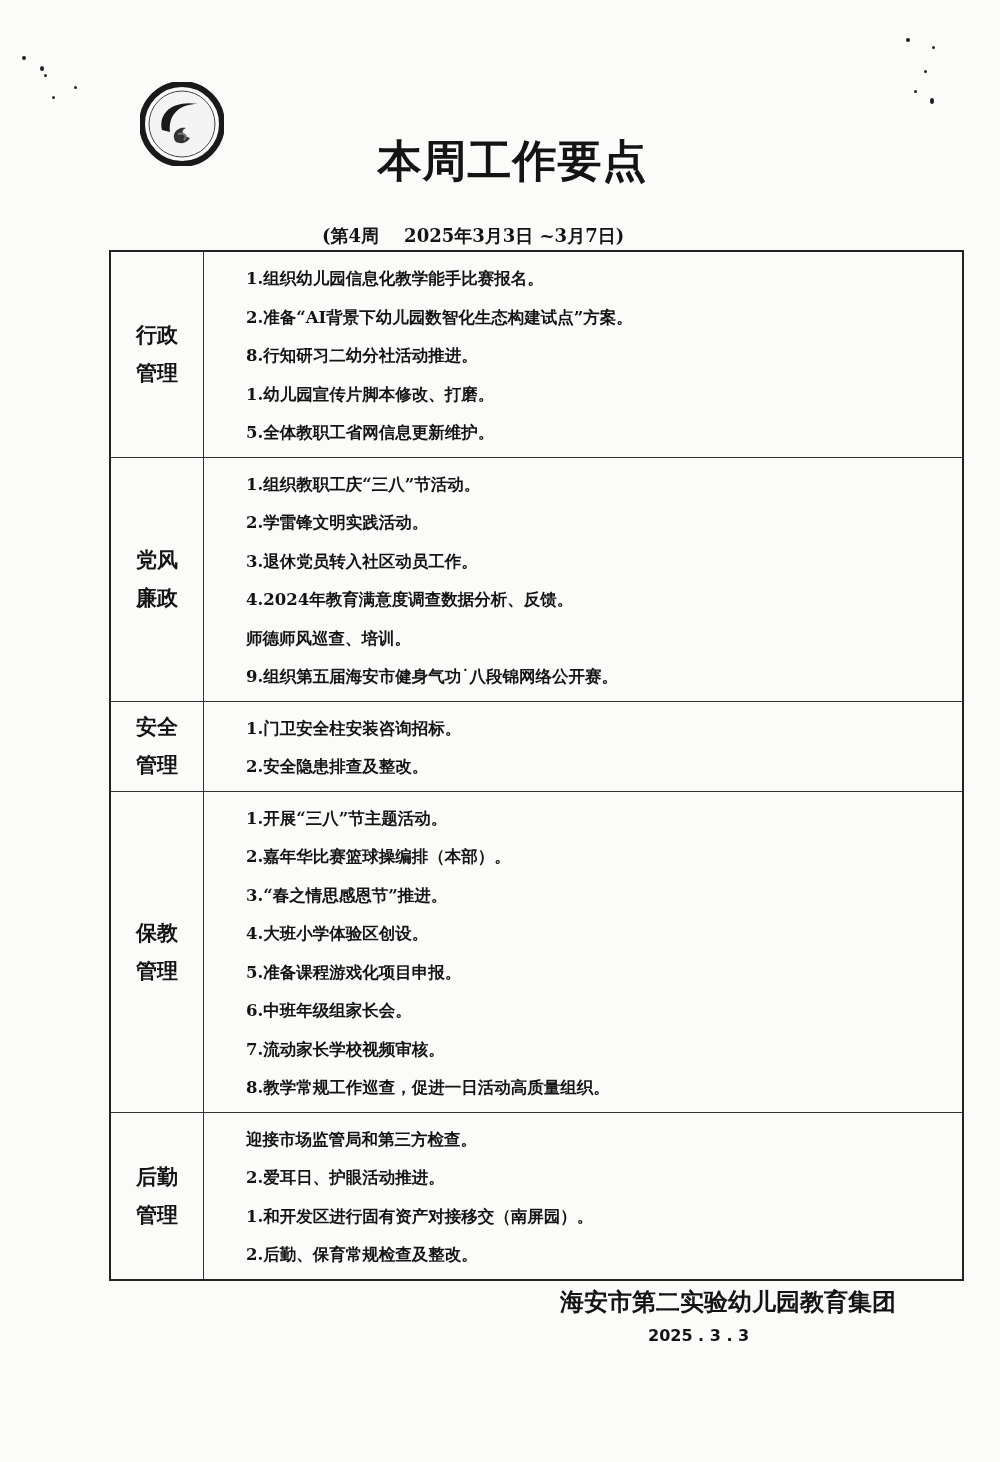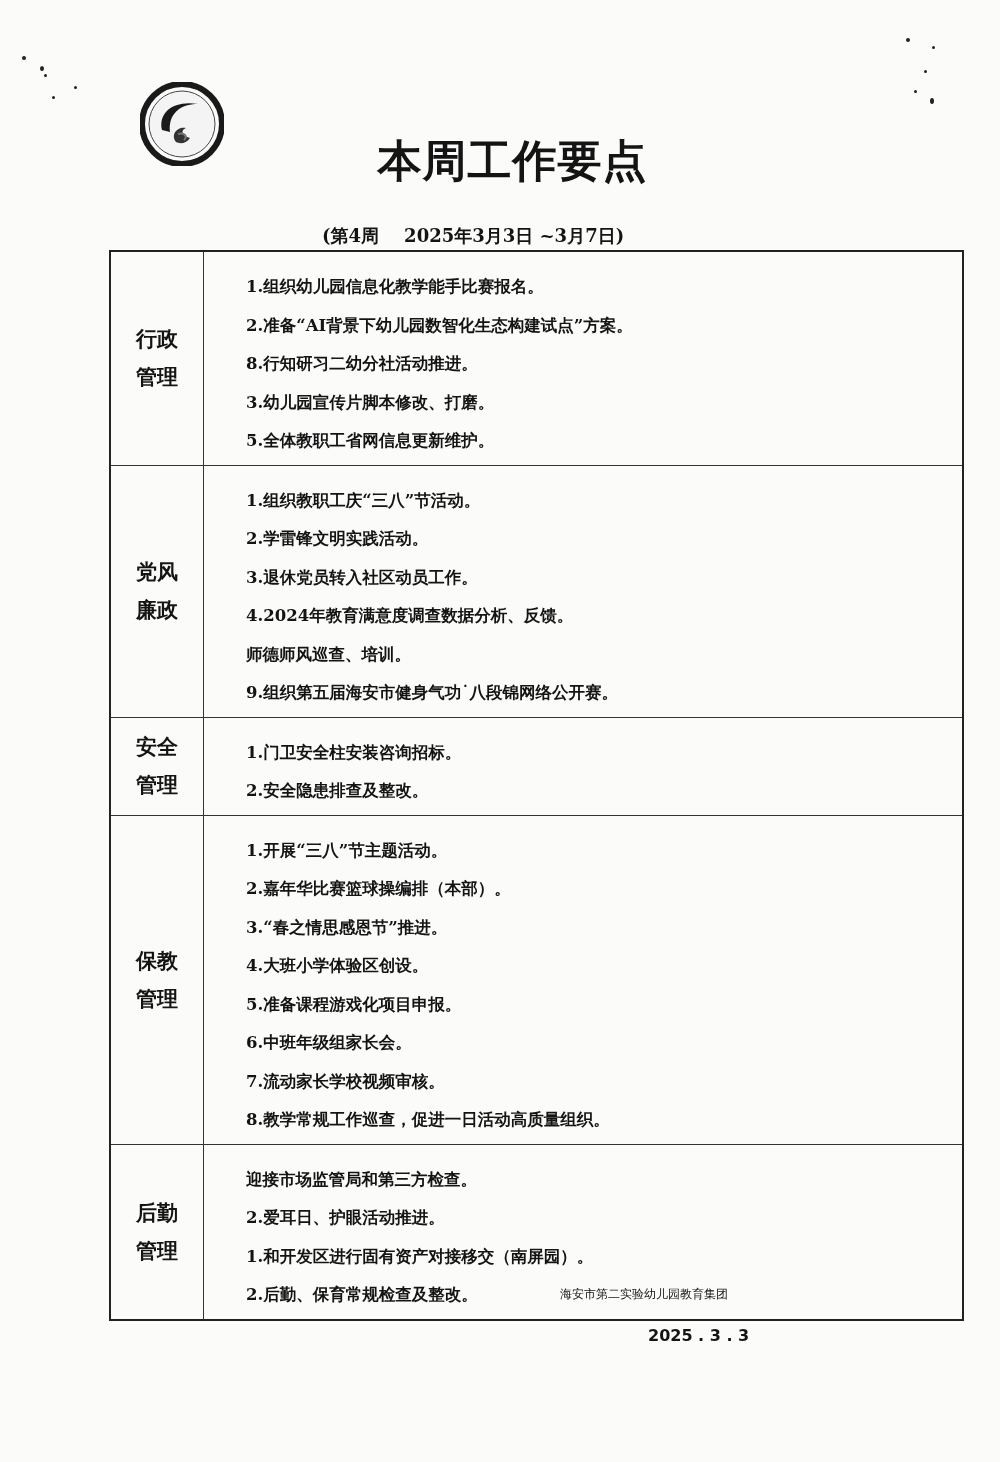--- a/index.html
+++ b/index.html
@@ -24,24 +24,24 @@
     table.plan {
       position: absolute; left: 109px; top: 250px; width: 855px;
       border-collapse: collapse; border: 2px solid #222;
     }
     table.plan td { border: 1.5px solid #333; vertical-align: middle; }
     td.cat {
       width: 90px; text-align: center; font-weight: bold; font-size: 21px; line-height: 38px;
       font-family: "DejaVu Sans", "Liberation Sans", sans-serif;
       margin-top: 12px;
     }
-    td.items { padding: 16px 0 4px 42px; }
+    td.items { padding: 8px 0 4px 42px; }
     .item { font-size: 16.5px; font-weight: bold; height: 38.5px; line-height: 38.5px; white-space: nowrap; }
     .org {
-      position: absolute; left: 560px; top: 1286px; font-size: 12px; font-weight: normal;
+      position: absolute; left: 560px; top: 1286px; font-size: 24px; font-weight: bold;
       font-family: "DejaVu Sans", "Liberation Sans", sans-serif;
     }
     .date {
       position: absolute; left: 648px; top: 1326px; font-size: 16px; font-weight: bold;
       font-family: "DejaVu Sans", "Liberation Sans", sans-serif; white-space: pre;
     }
     .speck { position: absolute; background: #222; border-radius: 50%; }
   </style>
 </head>
 <body>
@@ -72,21 +72,21 @@
   <tbody>
     <tr>
       <td class="cat">
         <div>行政</div>
         <div>管理</div>
       </td>
       <td class="items">
         <div class="item">1.组织幼儿园信息化教学能手比赛报名。</div>
         <div class="item">2.准备“AI背景下幼儿园数智化生态构建试点”方案。</div>
         <div class="item">8.行知研习二幼分社活动推进。</div>
-        <div class="item">3.幼儿园宣传片脚本修改、打磨。</div>
+        <div class="item">1.幼儿园宣传片脚本修改、打磨。</div>
         <div class="item">5.全体教职工省网信息更新维护。</div>
       </td>
     </tr>
     <tr>
       <td class="cat">
         <div>党风</div>
         <div>廉政</div>
       </td>
       <td class="items">
         <div class="item">1.组织教职工庆“三八”节活动。</div>

